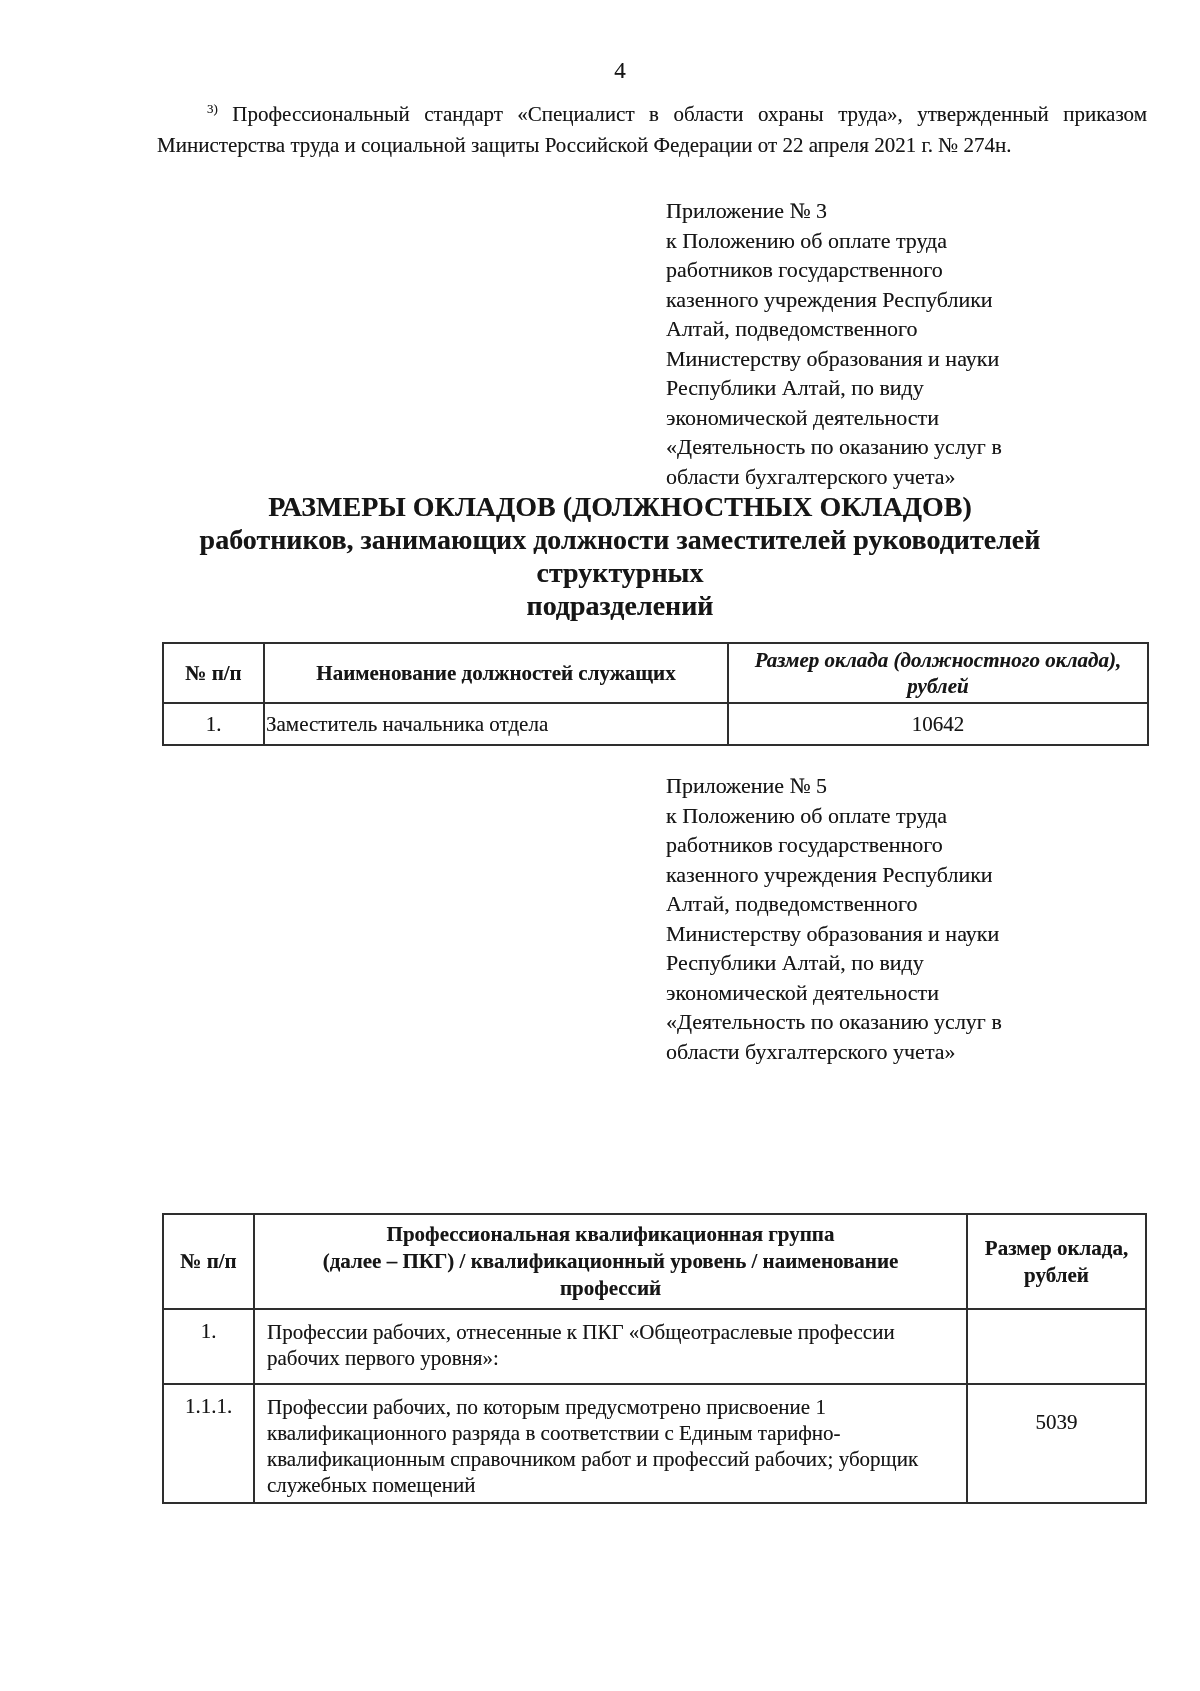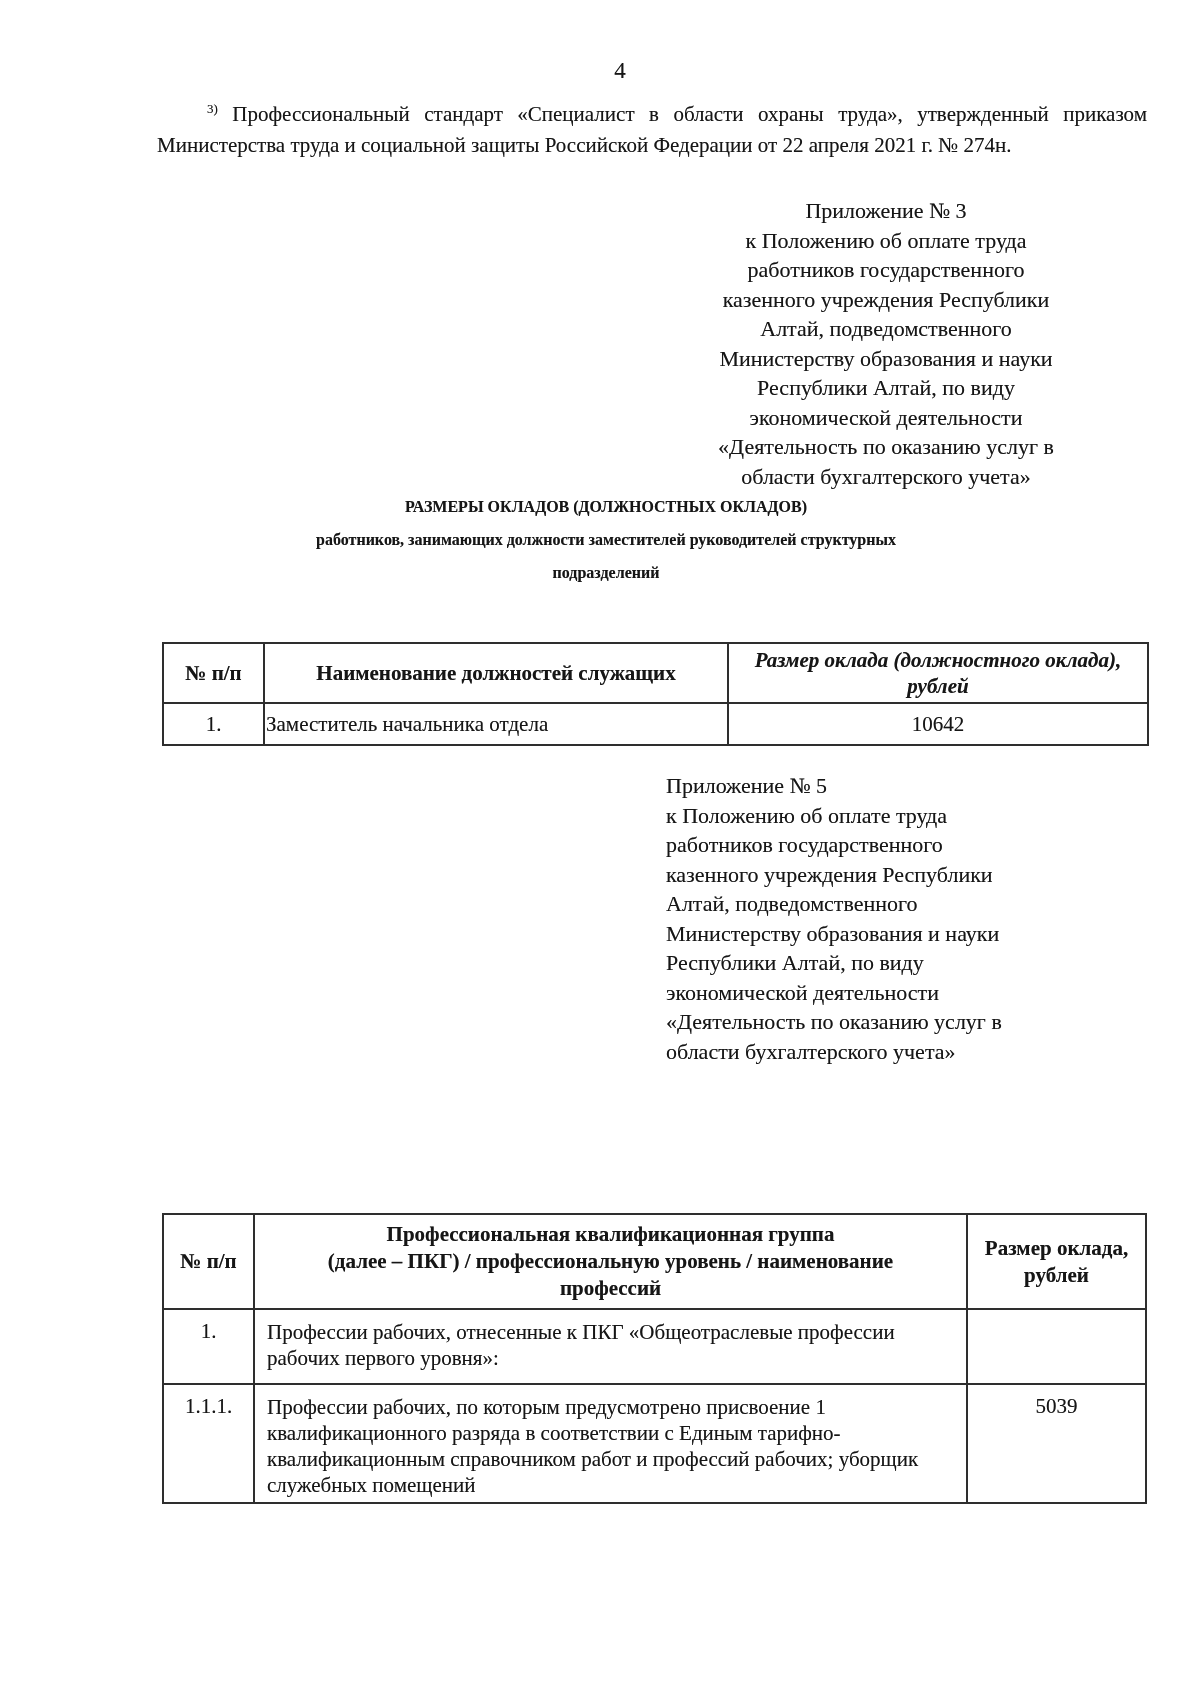--- a/index.html
+++ b/index.html
@@ -27,27 +27,27 @@
     top: 99px; left: 157px; width: 990px;
     font-size: 21px; line-height: 31px;
     text-align: justify; text-indent: 50px;
   }
   #footnote sup { font-size: 13px; line-height: 0; }
 
   .appendix {
     left: 666px; width: 440px;
     font-size: 22px; line-height: 29.5px;
   }
-  #appendix-3 { top: 196px; text-align: center; }
+  #appendix-3 { top: 196px; }
   #appendix-4 { top: 771px; }
 
   .section-title {
-    left: 101px; width: 1010px;
+    left: 115px; width: 1010px;
     text-align: center; font-weight: bold;
-    font-size: 16px; line-height: 33px;
+    font-size: 28px; line-height: 33px;
   }
   #section-1-title { top: 490px; }
   #section-2-title { top: 1097px; line-height: 35px; }
 
   table.doc {
     position: absolute;
     border-collapse: collapse;
     table-layout: fixed;
     font-size: 21px;
   }
@@ -68,21 +68,21 @@
 
   #table-2 { top: 1213px; left: 162px; width: 983px; }
   #table-2 thead tr { height: 95px; }
   #table-2 th.head-group, #table-2 th.head-salary { line-height: 27px; }
   #table-2 tr.row-0 { height: 75px; }
   #table-2 tr.row-1 { height: 45px; }
   #table-2 tr.row-2 { height: 119px; }
   #table-2 td { vertical-align: top; }
   #table-2 td.cell-num { text-align: center; padding-top: 9px; }
   #table-2 td.cell-group { text-align: left; padding: 9px 28px 4px 12px; line-height: 26px; }
-  #table-2 td.cell-salary { text-align: center; padding-top: 9px; }
+  #table-2 td.cell-salary { text-align: center; padding-top: 25px; }
 </style>
 </head>
 <body>
 
 <div class="page">
 
   <div id="page-number" class="abs">4</div>
 
   <p id="footnote" class="abs" style="margin:0;"><sup>3)</sup> <span>Профессиональный стандарт «Специалист в области охраны труда», утвержденный приказом Министерства труда и социальной защиты Российской Федерации от 22 апреля 2021 г. № 274н.</span></p>
 
@@ -139,21 +139,21 @@
   <table id="table-2" class="doc">
     <colgroup>
         <col style="width:91px">
         <col style="width:713px">
         <col style="width:179px">
       </colgroup>
     <thead>
       <tr>
         <th class="head-num">№ п/п</th>
         <th class="head-group prelines">Профессиональная квалификационная группа
-(далее – ПКГ) / профессиональную уровень / наименование
+(далее – ПКГ) / квалификационный уровень / наименование
 профессий</th>
         <th class="head-salary prelines">Размер оклада,
 рублей</th>
       </tr>
     </thead>
     <tbody>
       <tr class="row-0">
         <td class="cell-num">1.</td>
         <td class="cell-group">Профессии рабочих, отнесенные к ПКГ «Общеотраслевые профессии рабочих первого уровня»:</td>
         <td class="cell-salary"></td>

